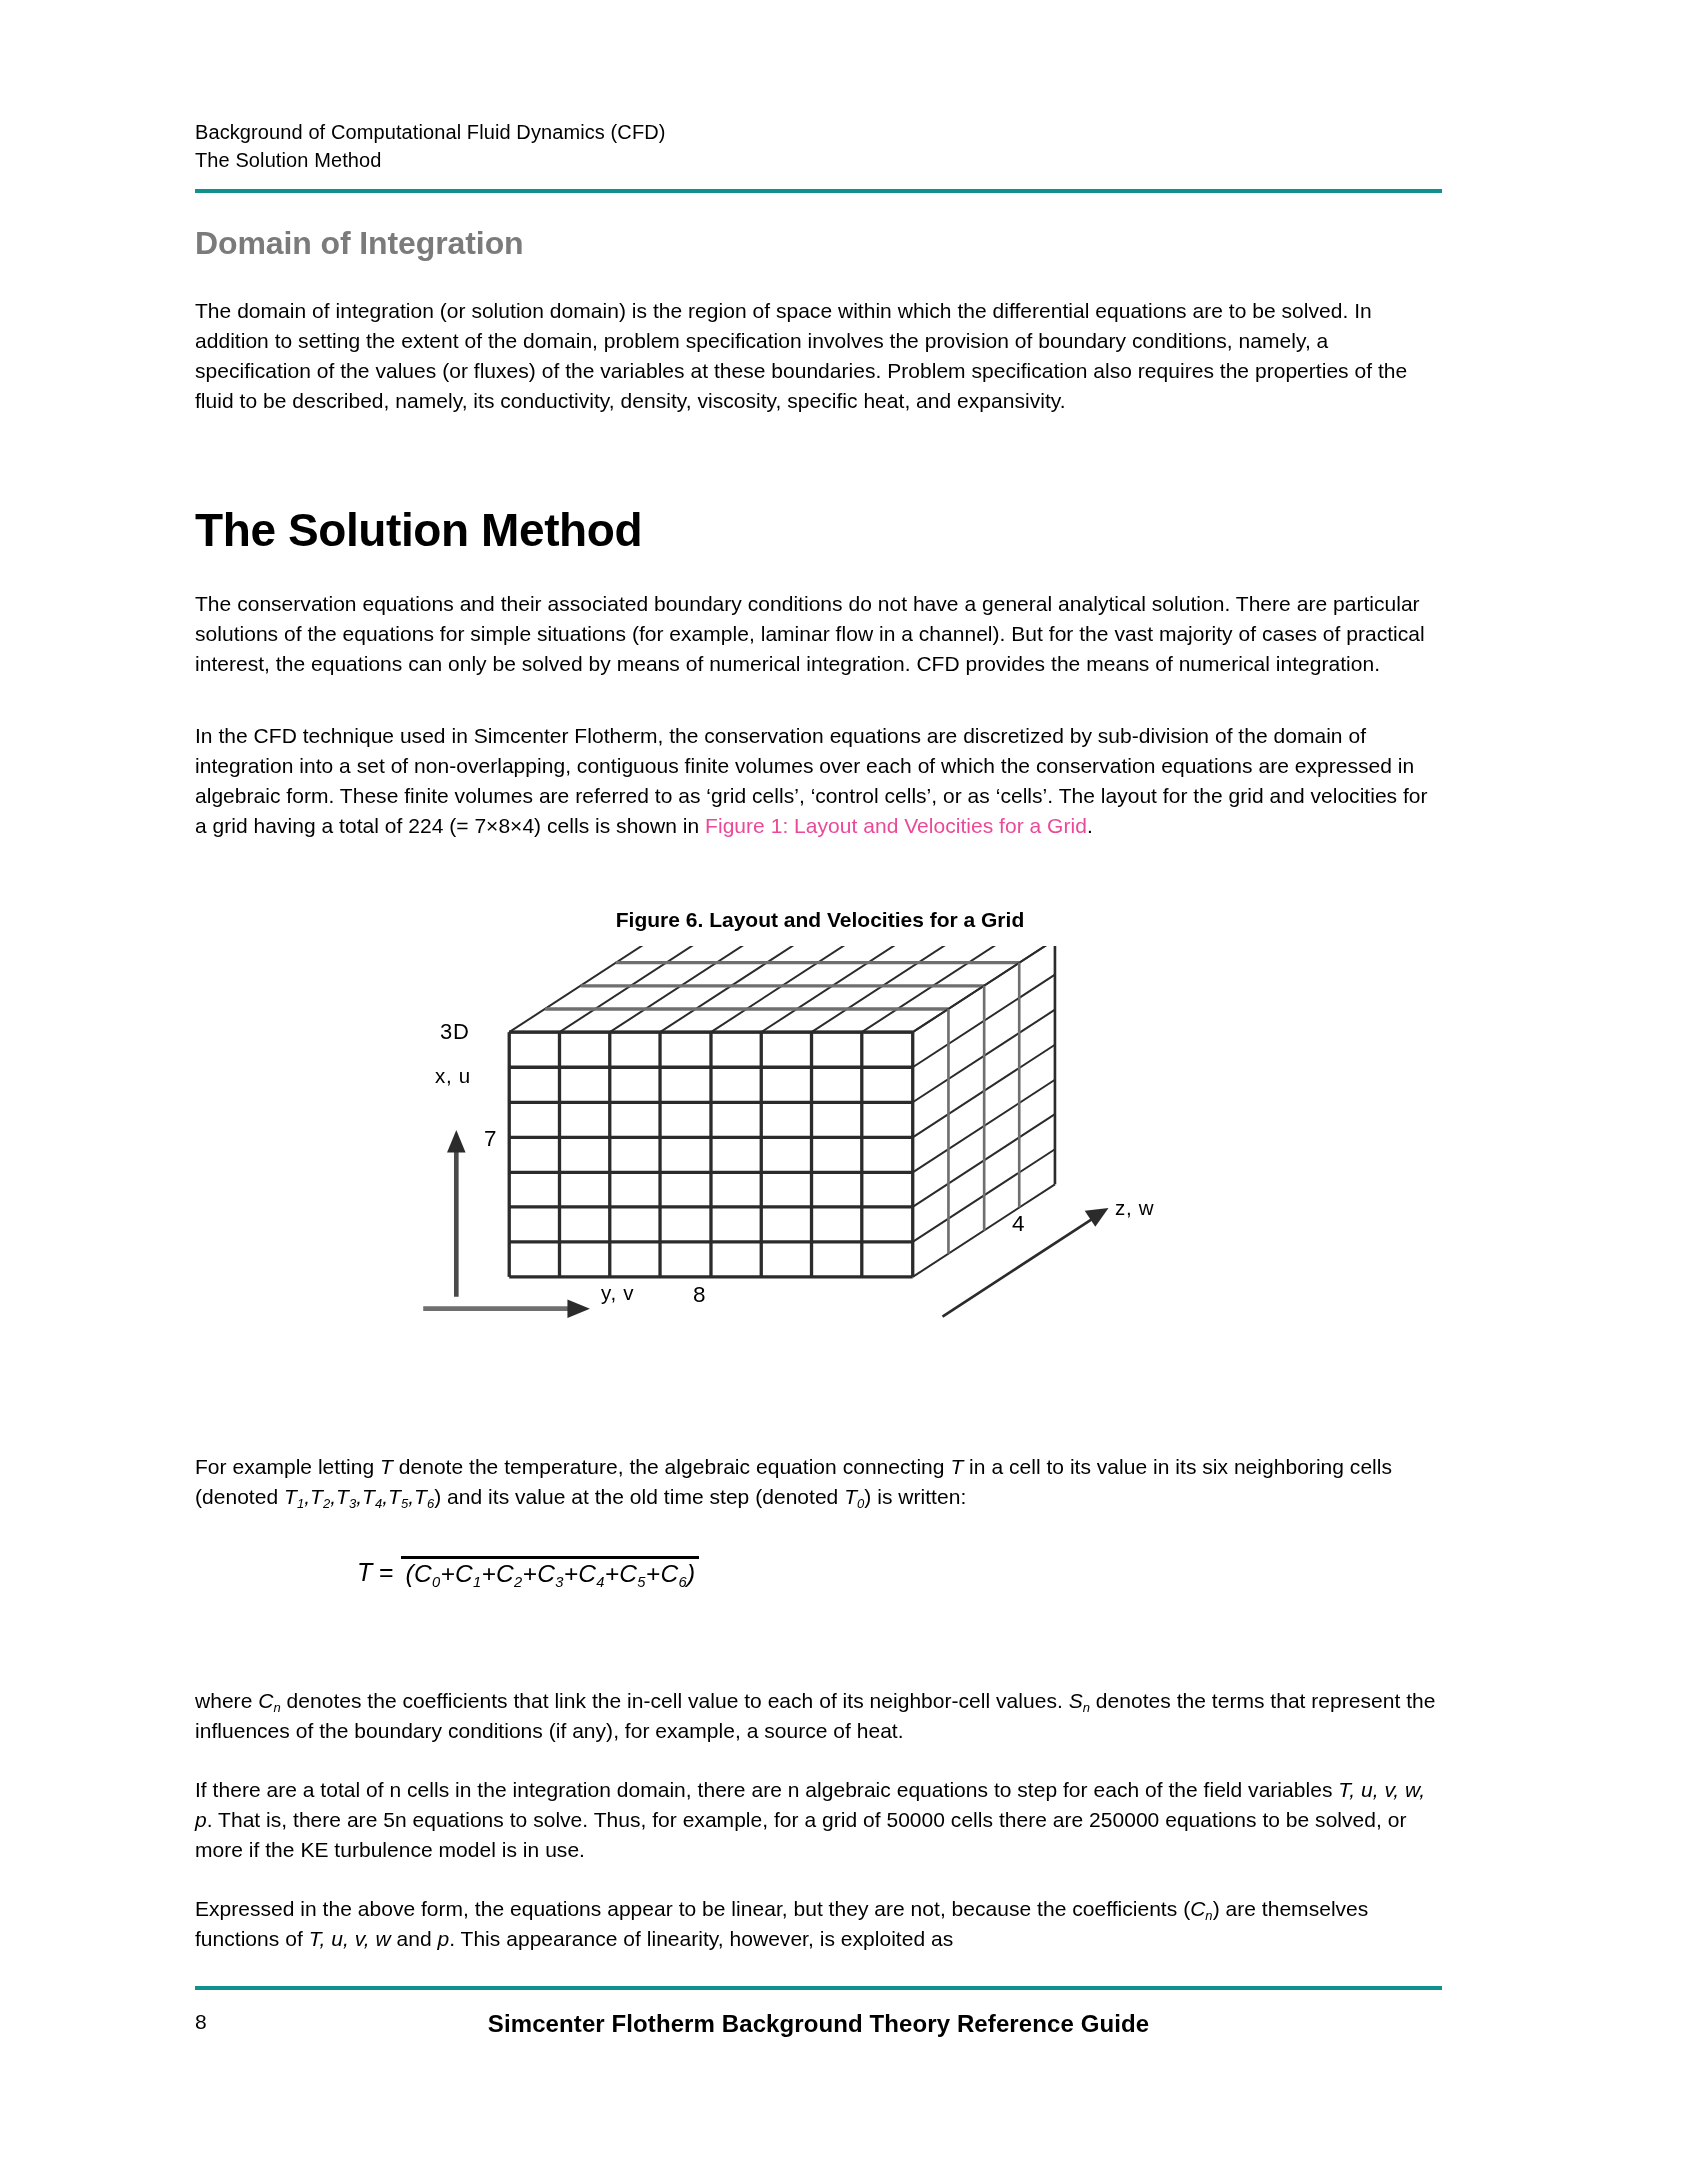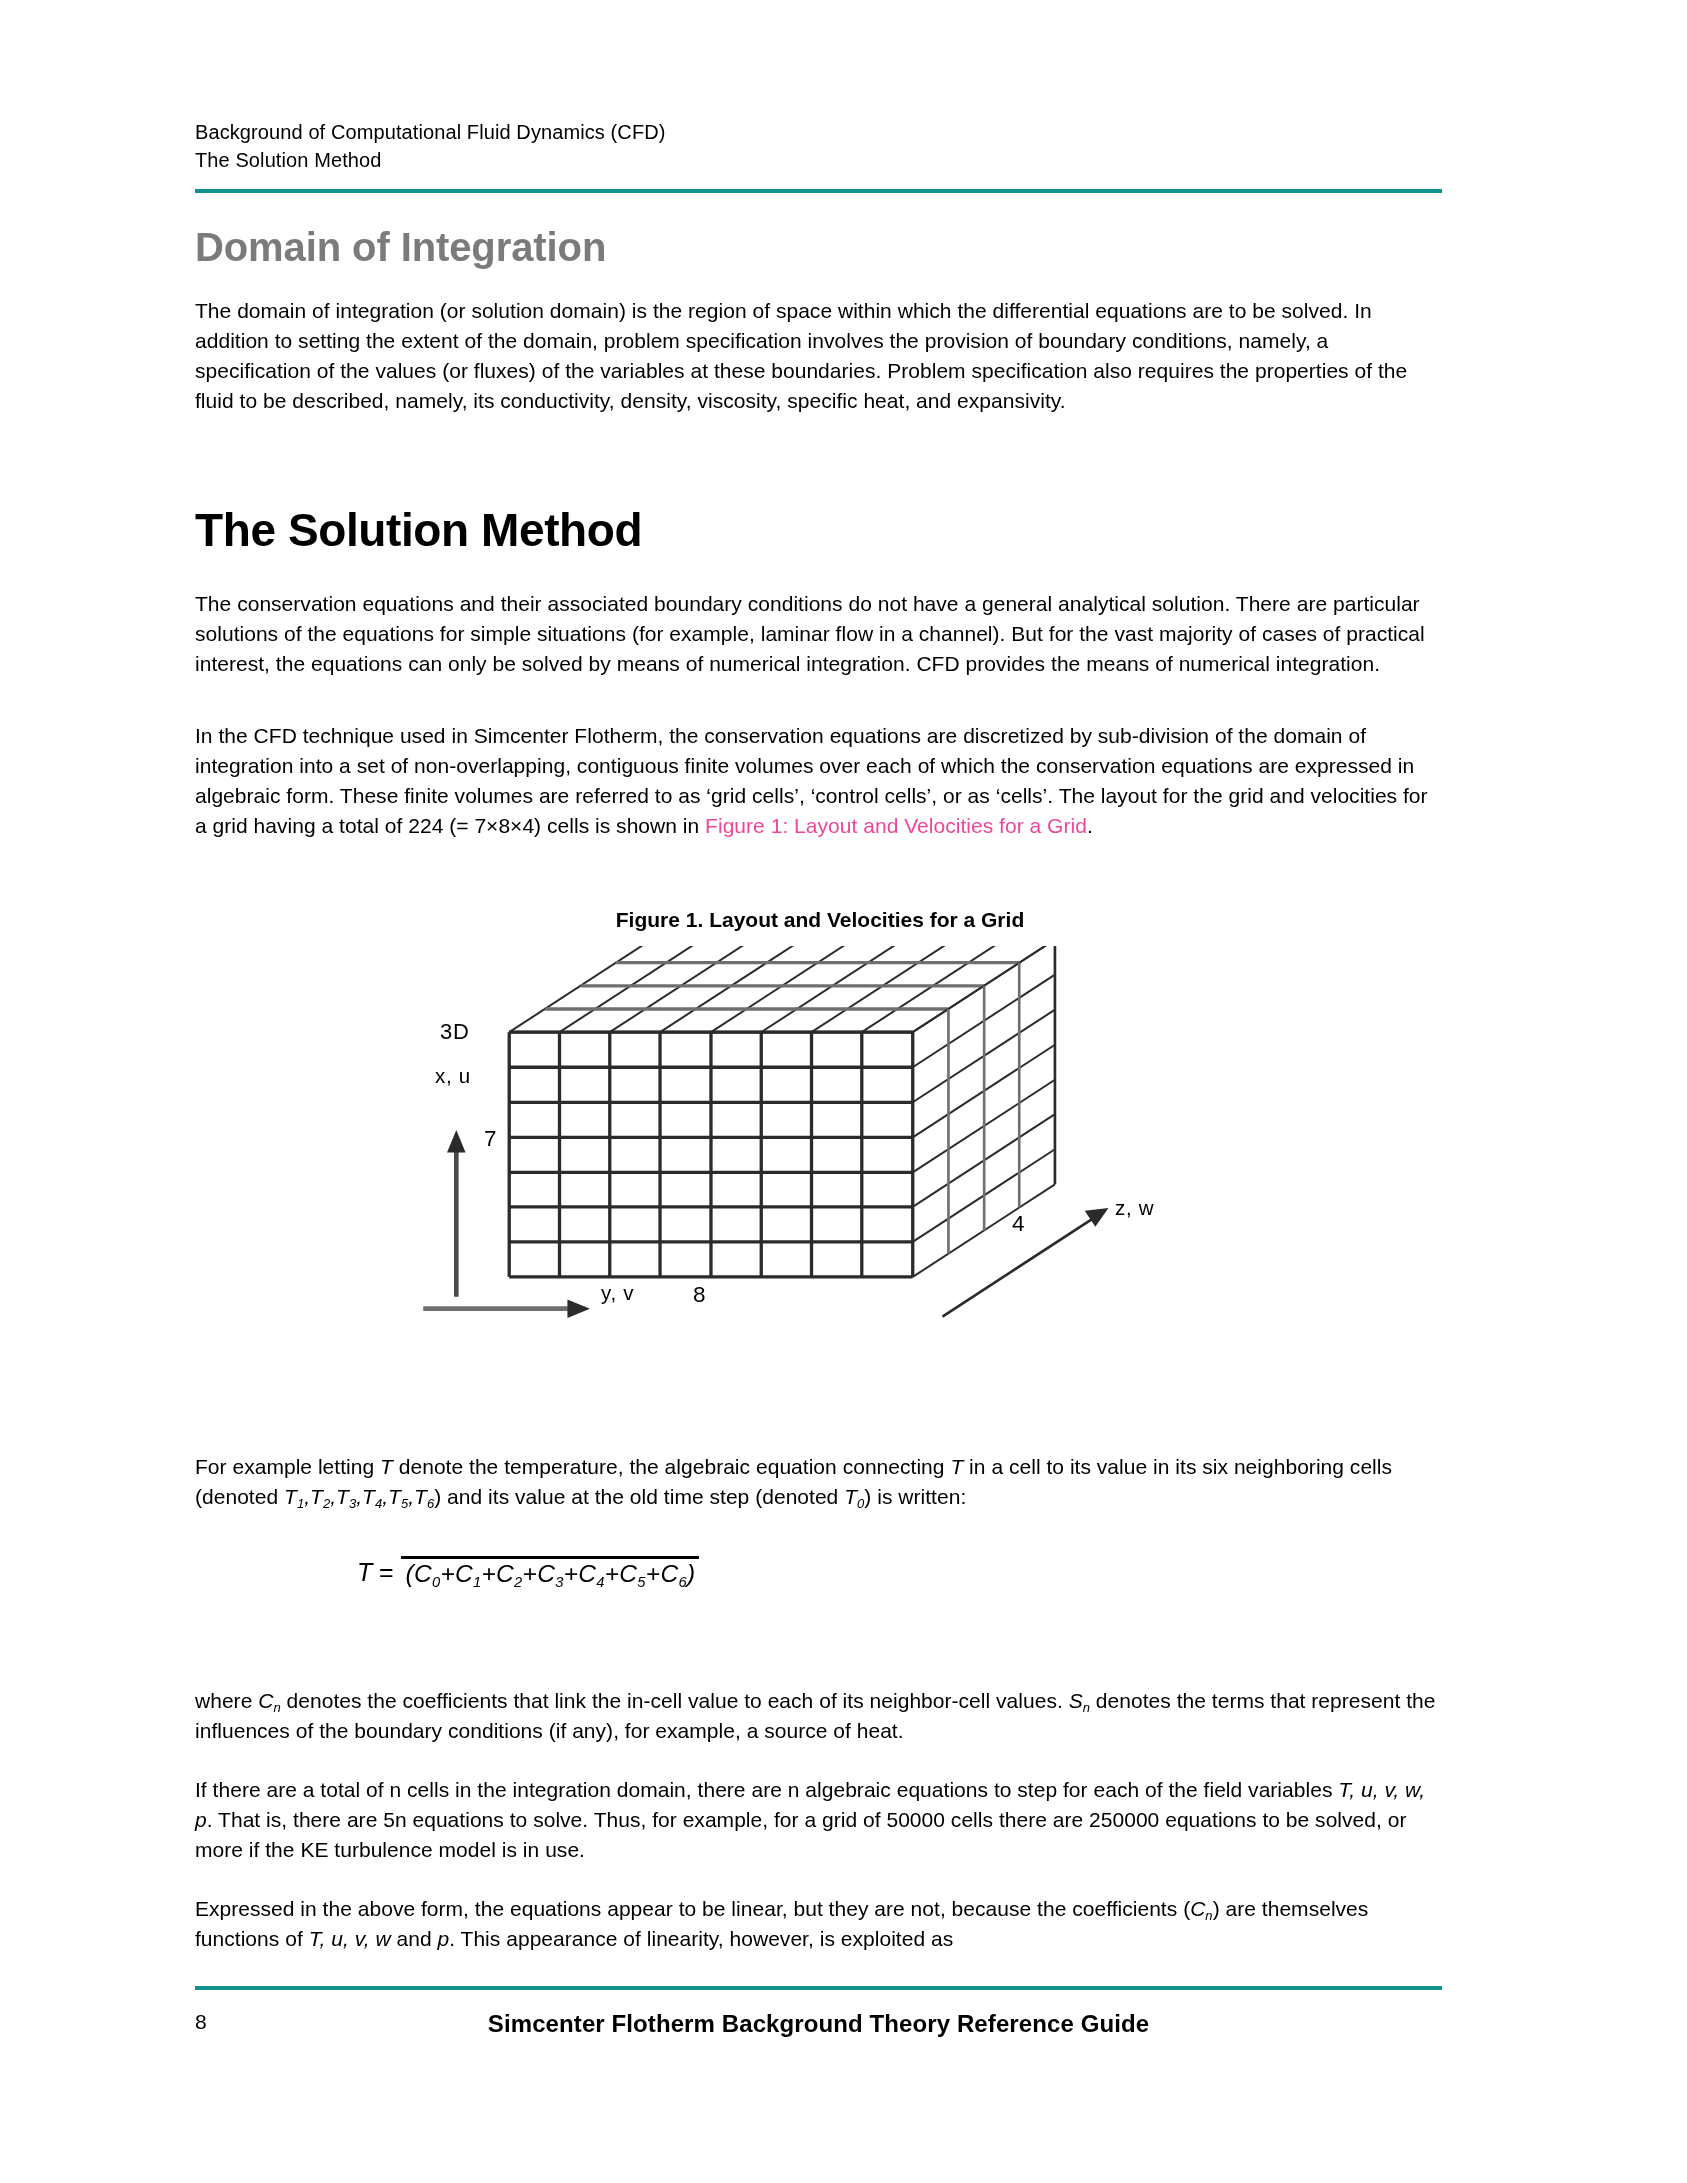--- a/index.html
+++ b/index.html
@@ -44,21 +44,21 @@
     top: 189px;
     width: 1247px;
     height: 4px;
     background: #11918e;
   }
 
   
   .h2 {
     position: absolute;
     left: 195px;
-    font-size: 40px;
+    font-size: 32px;
     font-weight: bold;
     color: #7b7b7b;
     letter-spacing: -0.1px;
   }
   .h1 {
     position: absolute;
     left: 195px;
     font-size: 46px;
     font-weight: bold;
     color: #000000;
@@ -191,21 +191,21 @@
   <div class="h2" style="top:225px;">Domain of Integration</div>
   <div class="para" style="top:296px;">The domain of integration (or solution domain) is the region of space within which the differential equations are to be solved. In addition to setting the extent of the domain, problem specification involves the provision of boundary conditions, namely, a specification of the values (or fluxes) of the variables at these boundaries. Problem specification also requires the properties of the fluid to be described, namely, its conductivity, density, viscosity, specific heat, and expansivity.</div>
 
   <div class="h1" style="top:503px;">The Solution Method</div>
   <div class="para" style="top:589px;">The conservation equations and their associated boundary conditions do not have a general analytical solution. There are particular solutions of the equations for simple situations (for example, laminar flow in a channel). But for the vast majority of cases of practical interest, the equations can only be solved by means of numerical integration. CFD provides the means of numerical integration.</div>
 
   <div class="para" style="top:721px;">
     <span>In the CFD technique used in Simcenter Flotherm, the conservation equations are discretized by sub-division of the domain of integration into a set of non-overlapping, contiguous finite volumes over each of which the conservation equations are expressed in algebraic form. These finite volumes are referred to as ‘grid cells’, ‘control cells’, or as ‘cells’. The layout for the grid and velocities for a grid having a total of 224 (= 7×8×4) cells is shown in </span><span class="link">Figure 1: Layout and Velocities for a Grid</span><span>.</span>
   </div>
 
-  <div class="fig-caption">Figure 1. Layout and Velocities for a Grid</div>
+  <div class="fig-caption">Figure 6. Layout and Velocities for a Grid</div>
 
   <div class="figure">
     <svg width="893" height="384" viewBox="0 0 1350 580" xmlns="http://www.w3.org/2000/svg">
 
       <g stroke="#2b2b2b" fill="none">
 
         <g stroke-width="3">
           <line x1="150" y1="130" x2="365" y2="-10"></line>
           <line x1="226" y1="130" x2="441" y2="-10"></line>
           <line x1="302" y1="130" x2="517" y2="-10"></line>

